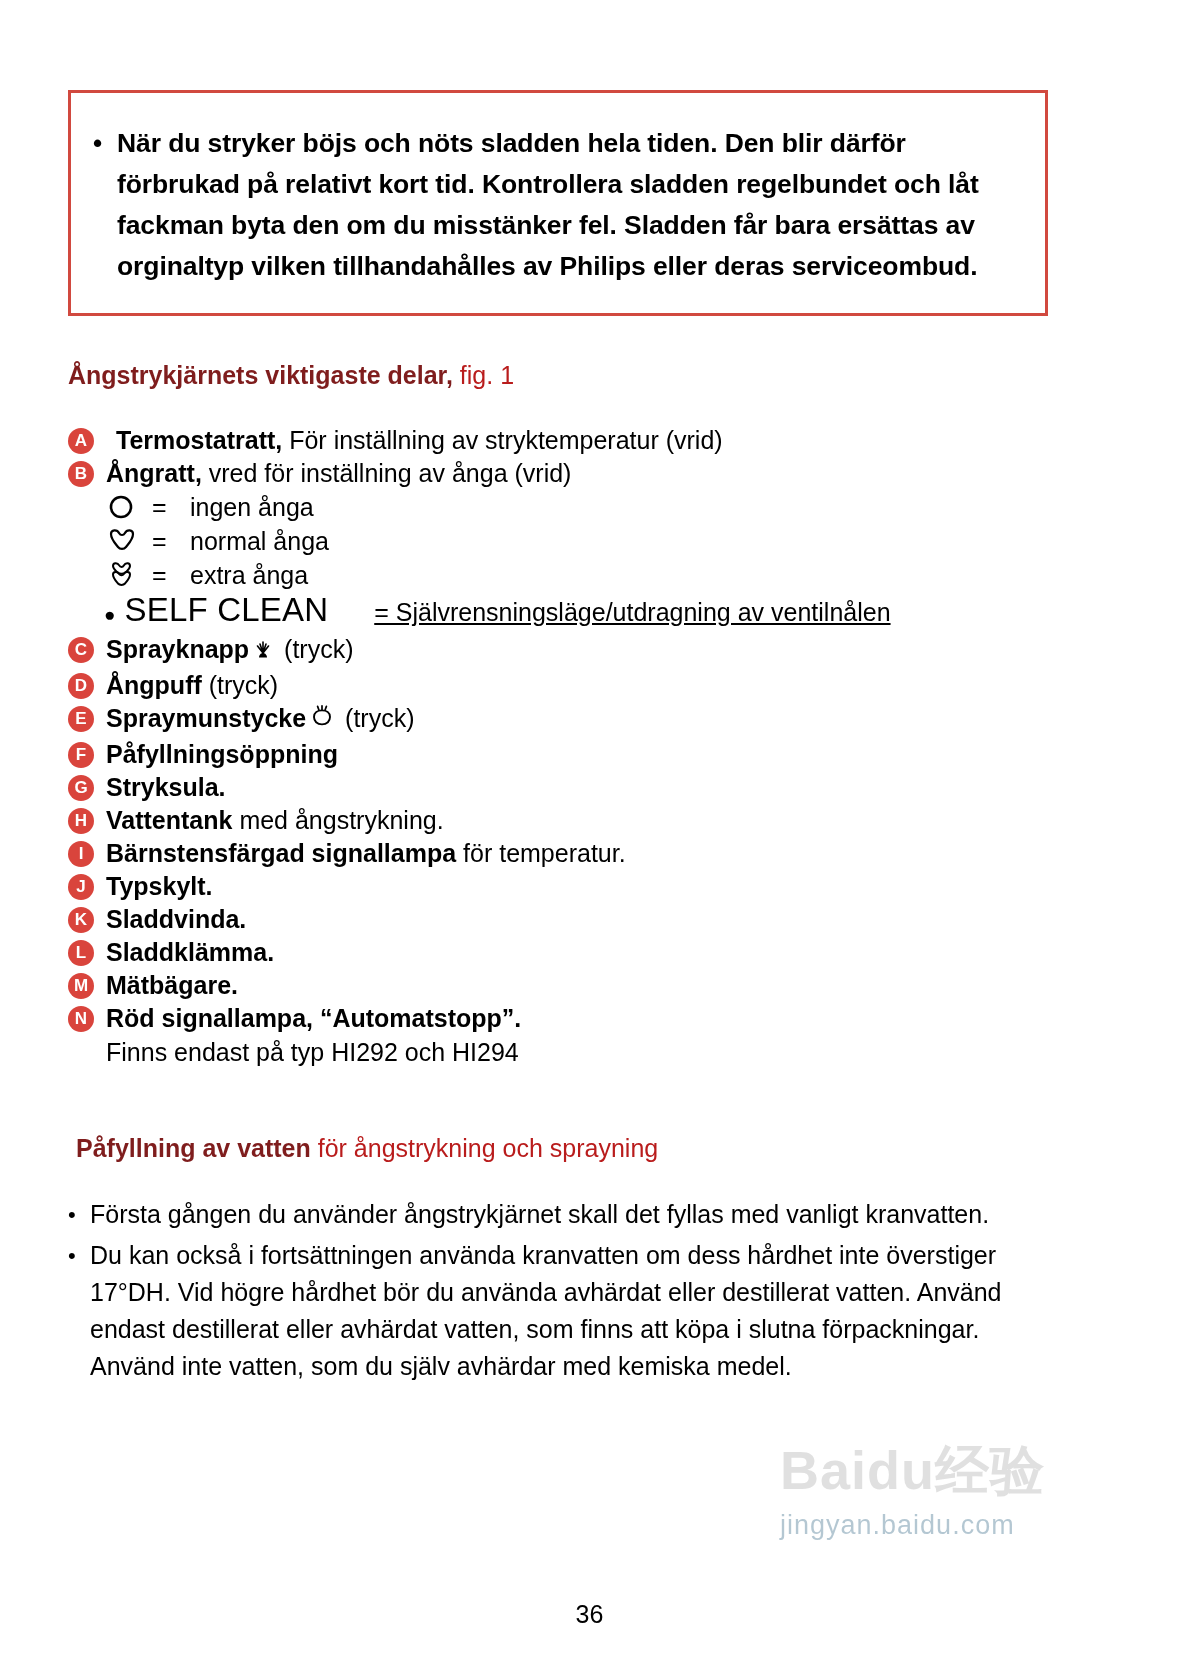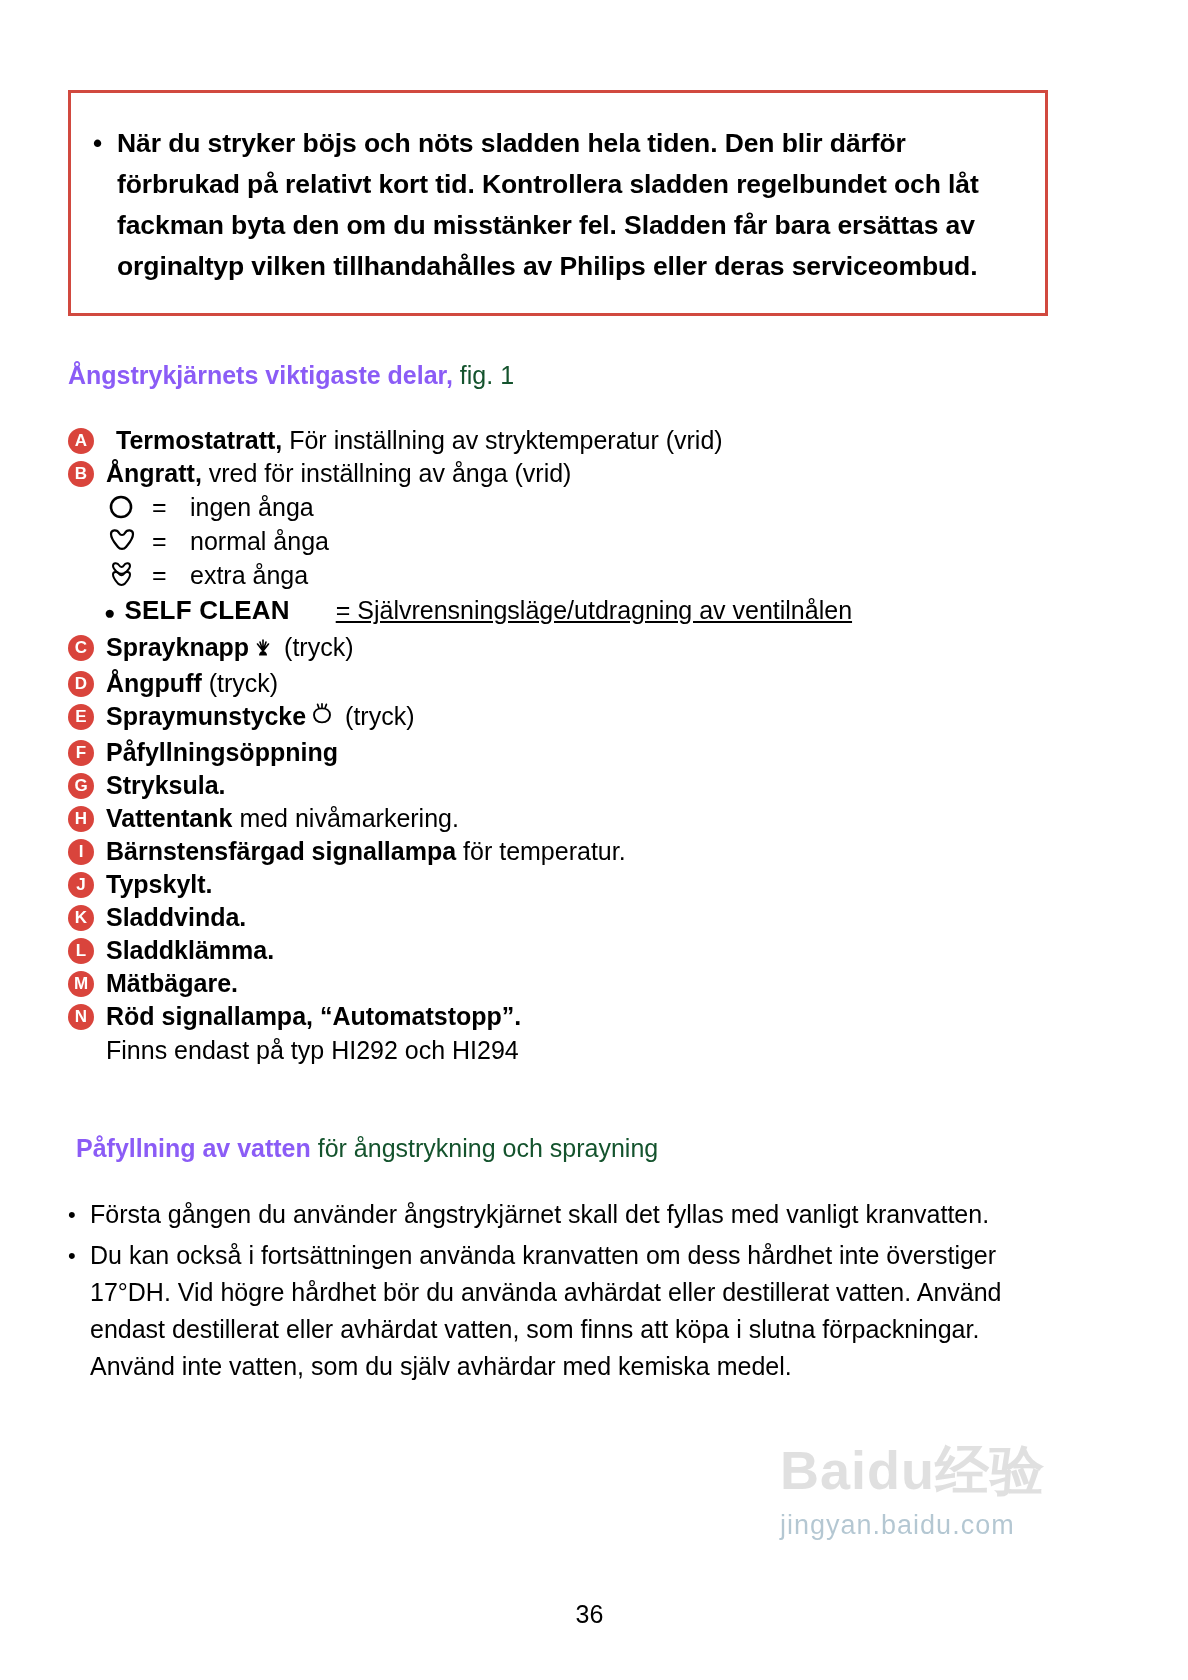--- a/index.html
+++ b/index.html
@@ -53,25 +53,25 @@
   }
 
   
   .section-heading {
     position: absolute;
     font-size: 25px;
     line-height: 30px;
     white-space: nowrap;
   }
   .section-heading .red {
-    color: #8b5cf6;
+    color: #7f1d1d;
     font-weight: bold;
   }
   .section-heading .blk {
-    color: #14532d;
+    color: #b91c1c;
     font-weight: normal;
   }
 
   #heading-parts { left: 68px; top: 360px; }
   #heading-water { left: 76px; top: 1133px; }
 
   
   .parts-list {
     position: absolute;
     left: 68px;
@@ -141,22 +141,22 @@
     min-height: 36px;
   }
   .sc-dot {
     flex: 0 0 auto;
     font-size: 19px;
     line-height: 36px;
     margin-right: 9px;
   }
   .sc-name {
     flex: 0 0 auto;
-    font-size: 26px;
-    font-weight: bold;
+    font-size: 33px;
+    font-weight: normal;
     line-height: 36px;
     letter-spacing: 0.2px;
   }
   .sc-rest {
     font-size: 25px;
     line-height: 36px;
     font-weight: normal;
     margin-left: 46px;
     text-decoration: underline;
   }
@@ -329,21 +329,21 @@
       <div class="part-text"><b>Påfyllningsöppning</b><span class="reg"></span></div>
     </div>
 
     <div class="part-row">
       <div class="badge">G</div>
       <div class="part-text"><b>Stryksula.</b><span class="reg"></span></div>
     </div>
 
     <div class="part-row">
       <div class="badge">H</div>
-      <div class="part-text"><b>Vattentank</b><span class="reg"> med nivåmarkering.</span></div>
+      <div class="part-text"><b>Vattentank</b><span class="reg"> med ångstrykning.</span></div>
     </div>
 
     <div class="part-row">
       <div class="badge">I</div>
       <div class="part-text"><b>Bärnstensfärgad signallampa</b><span class="reg"> för temperatur.</span></div>
     </div>
 
     <div class="part-row">
       <div class="badge">J</div>
       <div class="part-text"><b>Typskylt.</b><span class="reg"></span></div>

